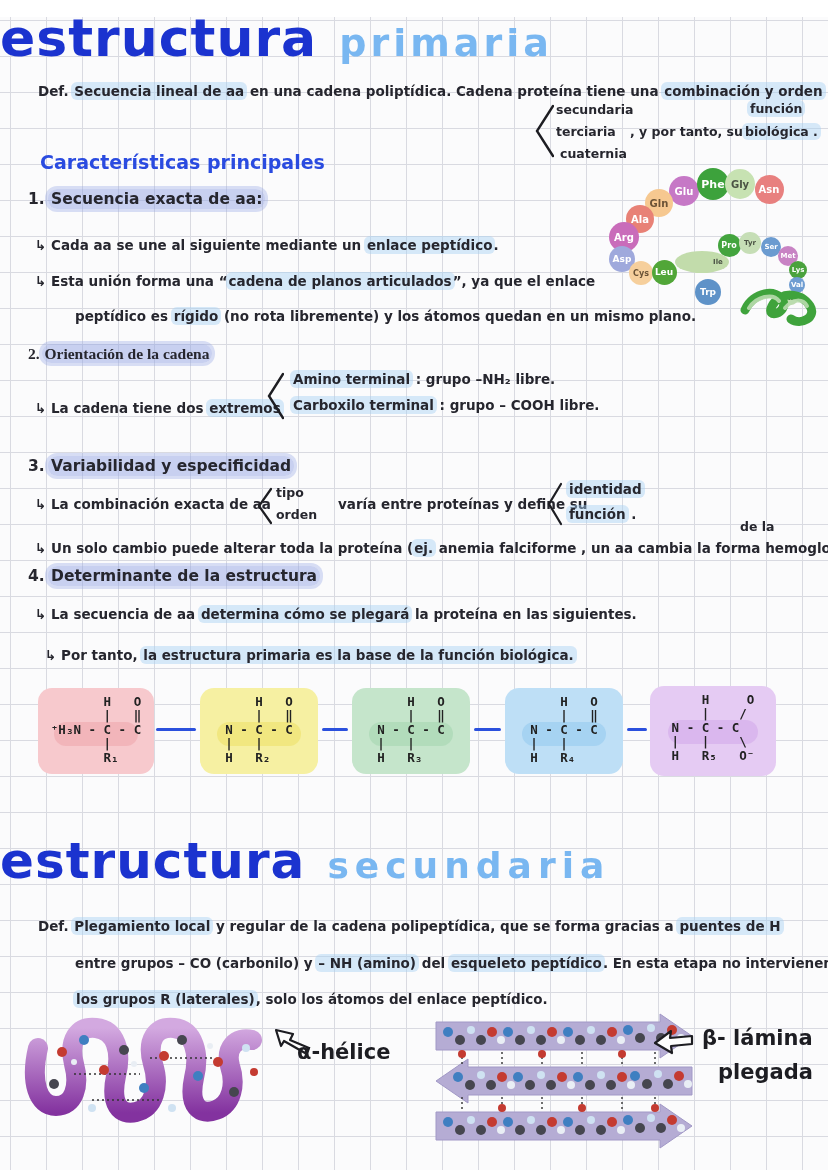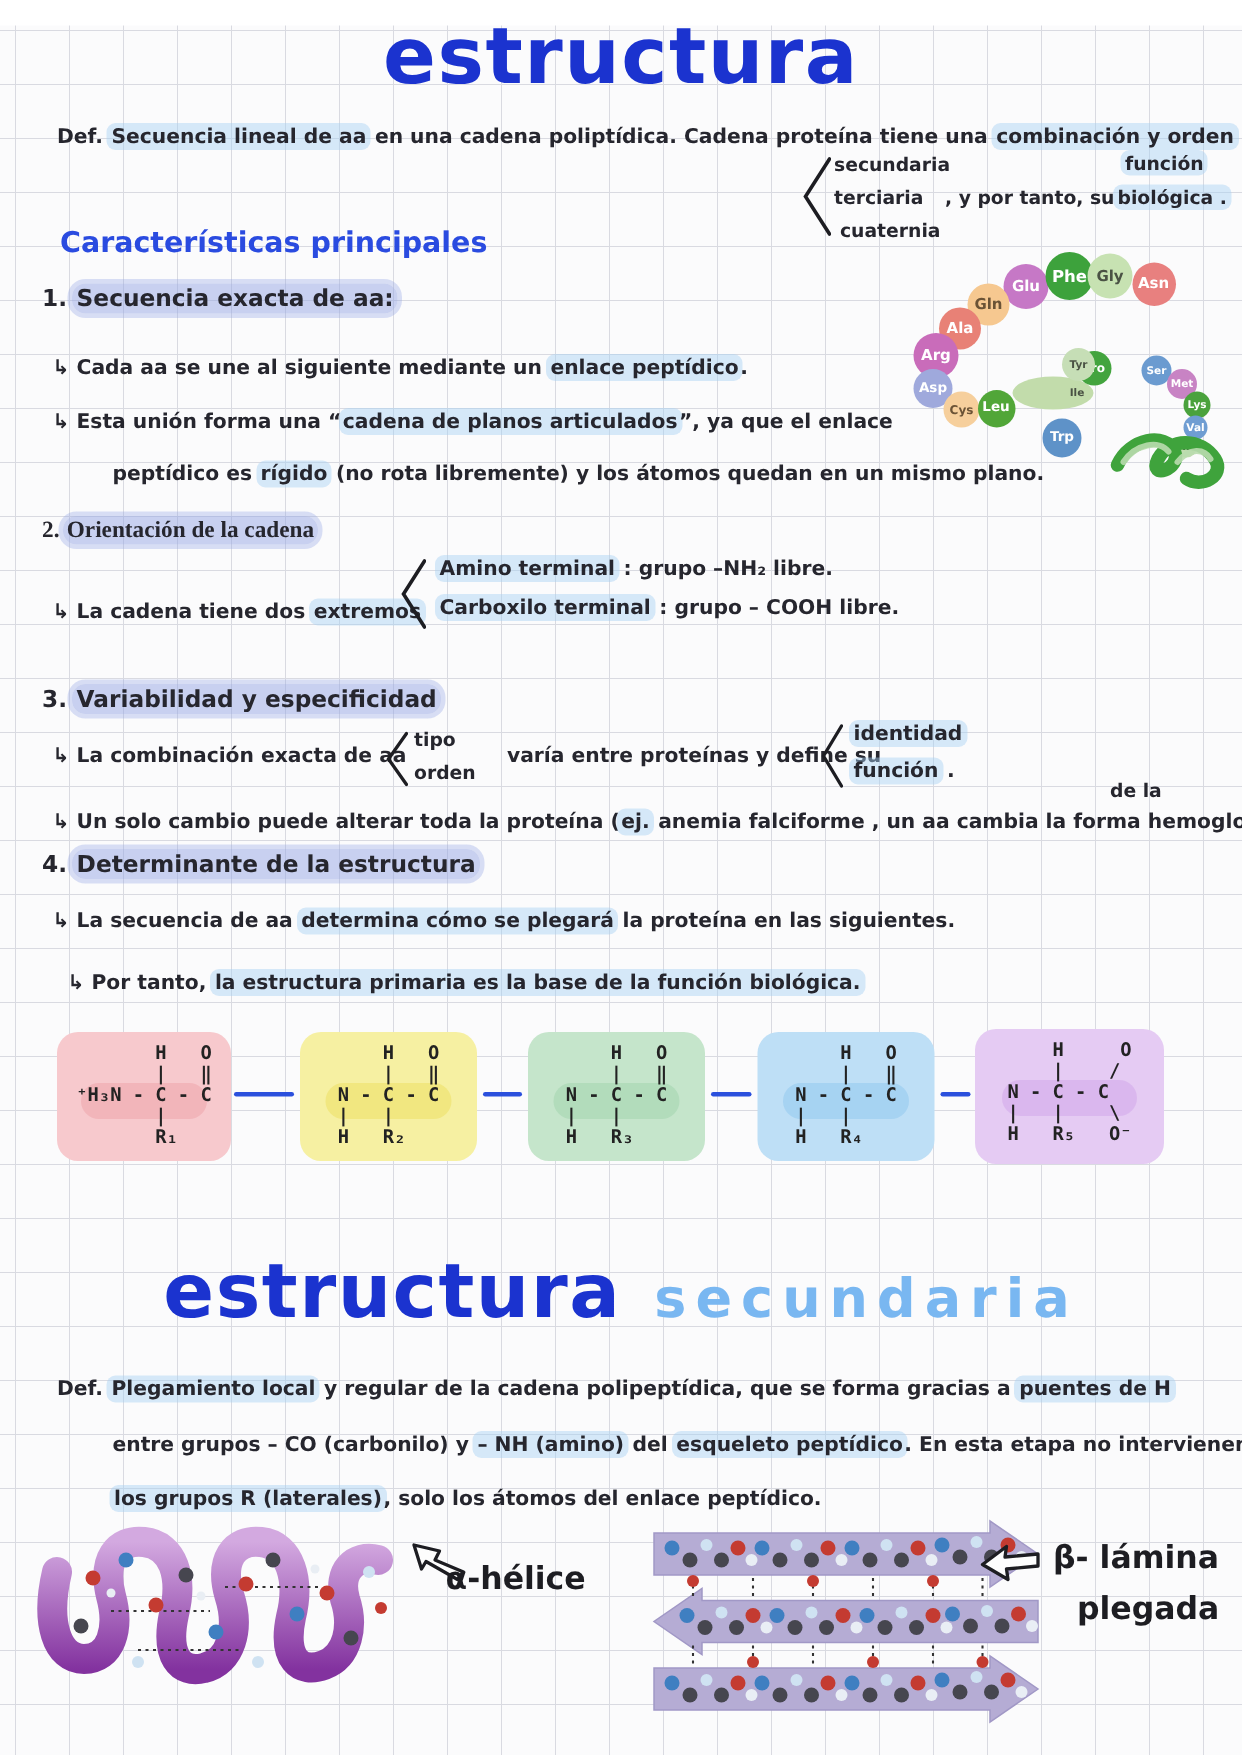--- a/index.html
+++ b/index.html
@@ -3,21 +3,21 @@
 <meta charset="utf-8">
 <style>
   html,body{margin:0;padding:0;background:#eceef0;}
   .page{position:relative;width:828px;height:1170px;margin:0 auto;overflow:hidden;
     background-color:#fbfbfc;
     background-image:linear-gradient(to right,#d9dae1 1px,transparent 1px),
                      linear-gradient(to bottom,#d9dae1 1px,transparent 1px);
     background-size:36px 36px;background-position:10px 20px;
     font-family:"DejaVu Sans",sans-serif;color:#26262e;}
   .top-strip{position:absolute;left:0;top:0;width:100%;height:17px;background:#ffffff;}
-  .title-row{position:absolute;left:0;width:100%;display:flex;justify-content:center;align-items:baseline;gap:22px;white-space:nowrap;}
+  .title-row{position:absolute;left:0;width:100%;display:flex;align-items:baseline;gap:22px;white-space:nowrap;}
   .t-main{font-weight:800;color:#1b33cf;font-size:52px;letter-spacing:1px;}
   .t-sub{font-weight:700;color:#79b7f1;font-size:38px;letter-spacing:4px;}
   .heading-blue{position:absolute;font-weight:700;color:#2a4be0;font-size:19px;white-space:nowrap;}
   .line{position:absolute;font-size:13.5px;font-weight:600;white-space:nowrap;line-height:1.25;}
   .line.num{font-size:15.5px;font-weight:700;}
   .line.sm{font-size:12.5px;}
   .hl{border-radius:6px;padding:1px 3px;margin:-1px -2px;}
   .hl-blue{background:rgba(166,208,243,0.45);}
   .hl-lav{background:rgba(150,166,228,0.5);box-shadow:0 0 0 3px rgba(150,166,228,0.35);border-radius:9px;}
   .brace{position:absolute;}
@@ -33,20 +33,21 @@
   .ins{font-size:12.5px;}
 </style>
 </head>
 <body>
 
 <div class="page">
   <div class="top-strip"></div>
 
   <div class="title-row" style="top:8px;">
     <span class="t-main">estructura</span>
+    <span class="t-sub">primaria</span>
   </div>
 
   <div class="line" style="left:38px;top:83px;"><span>Def.  </span><span class="hl hl-blue">Secuencia lineal de aa</span><span> en una cadena poliptídica. Cadena proteína tiene una </span><span class="hl hl-blue">combinación y orden</span></div>
 
   <svg class="brace" style="left:534px;top:104px;" width="20" height="54" viewBox="0 0 20 54">
     <path d="M19,2 L3,27 L19,52" stroke="#1d1d22" stroke-width="2.4" fill="none" stroke-linecap="round"></path>
   </svg>
   <div class="line sm" style="left:556px;top:102px;"><span>secundaria</span></div>
   <div class="line sm" style="left:556px;top:124px;"><span>terciaria</span></div>
   <div class="line sm" style="left:560px;top:146px;"><span>cuaternia</span></div>
@@ -96,21 +97,21 @@
       <div class="aa-circle" style="left: 754.5px; top: 174.5px; width: 29px; height: 29px; background: rgb(232, 128, 127); color: rgb(255, 255, 255); font-size: 10px;">Asn</div>
       <div class="aa-circle" style="left: 645px; top: 189px; width: 28px; height: 28px; background: rgb(246, 200, 144); color: rgb(107, 83, 54); font-size: 10px;">Gln</div>
       <div class="aa-circle" style="left: 626px; top: 205px; width: 28px; height: 28px; background: rgb(232, 129, 118); color: rgb(255, 255, 255); font-size: 10px;">Ala</div>
       <div class="aa-circle" style="left: 609px; top: 222px; width: 30px; height: 30px; background: rgb(201, 108, 186); color: rgb(255, 255, 255); font-size: 10px;">Arg</div>
       <div class="aa-circle" style="left: 609px; top: 246px; width: 26px; height: 26px; background: rgb(159, 169, 220); color: rgb(255, 255, 255); font-size: 9px;">Asp</div>
       <div class="aa-circle" style="left: 629px; top: 261px; width: 24px; height: 24px; background: rgb(246, 207, 156); color: rgb(107, 83, 54); font-size: 8px;">Cys</div>
       <div class="aa-circle" style="left: 651.5px; top: 259.5px; width: 25px; height: 25px; background: rgb(81, 166, 56); color: rgb(255, 255, 255); font-size: 9px;">Leu</div>
       <div class="aa-circle" style="left: 675px; top: 251px; width: 22px; height: 22px; background: rgb(194, 220, 171); color: rgb(74, 82, 68); font-size: 7px; padding-left: 32px;">Ile</div>
       <div class="aa-circle" style="left: 695px; top: 239px; width: 26px; height: 26px; background: rgb(94, 146, 200); color: rgb(255, 255, 255); font-size: 9px; margin-top: 40px;">Trp</div>
       <div class="aa-circle" style="left: 717.5px; top: 233.5px; width: 23px; height: 23px; background: rgb(67, 164, 62); color: rgb(255, 255, 255); font-size: 8px;">Pro</div>
-      <div class="aa-circle" style="left: 708px; top: 232px; width: 22px; height: 22px; background: rgb(198, 222, 182); color: rgb(74, 82, 68); font-size: 7px;">Tyr</div>
+      <div class="aa-circle" style="left: 739px; top: 232px; width: 22px; height: 22px; background: rgb(198, 222, 182); color: rgb(74, 82, 68); font-size: 7px;">Tyr</div>
       <div class="aa-circle" style="left: 761px; top: 237px; width: 20px; height: 20px; background: rgb(107, 155, 208); color: rgb(255, 255, 255); font-size: 7px;">Ser</div>
       <div class="aa-circle" style="left: 778px; top: 246px; width: 20px; height: 20px; background: rgb(200, 131, 196); color: rgb(255, 255, 255); font-size: 7px;">Met</div>
       <div class="aa-circle" style="left: 789px; top: 261px; width: 18px; height: 18px; background: rgb(74, 162, 61); color: rgb(255, 255, 255); font-size: 7px;">Lys</div>
       <div class="aa-circle" style="left: 789px; top: 277px; width: 16px; height: 16px; background: rgb(111, 157, 210); color: rgb(255, 255, 255); font-size: 7px;">Val</div>
       <div class="aa-circle" style="left: 784px; top: 291px; width: 14px; height: 14px; background: rgb(192, 220, 176); color: rgb(74, 82, 68); font-size: 7px;">His</div>
     </div>
   <svg class="fig" style="left:735px;top:286px;" width="92" height="46" viewBox="0 0 92 46">
     <path d="M10,24 C18,6 42,2 48,15 C53,27 30,34 37,20 C45,5 66,6 75,20 C82,31 66,40 56,33" stroke="#3fa33c" stroke-width="9" fill="none" stroke-linecap="round"></path>
     <path d="M14,22 C22,10 38,7 44,15" stroke="#b9dcae" stroke-width="4" fill="none" stroke-linecap="round" opacity="0.9"></path>
     <path d="M50,22 C58,12 68,13 72,20" stroke="#b9dcae" stroke-width="4" fill="none" stroke-linecap="round" opacity="0.9"></path>

